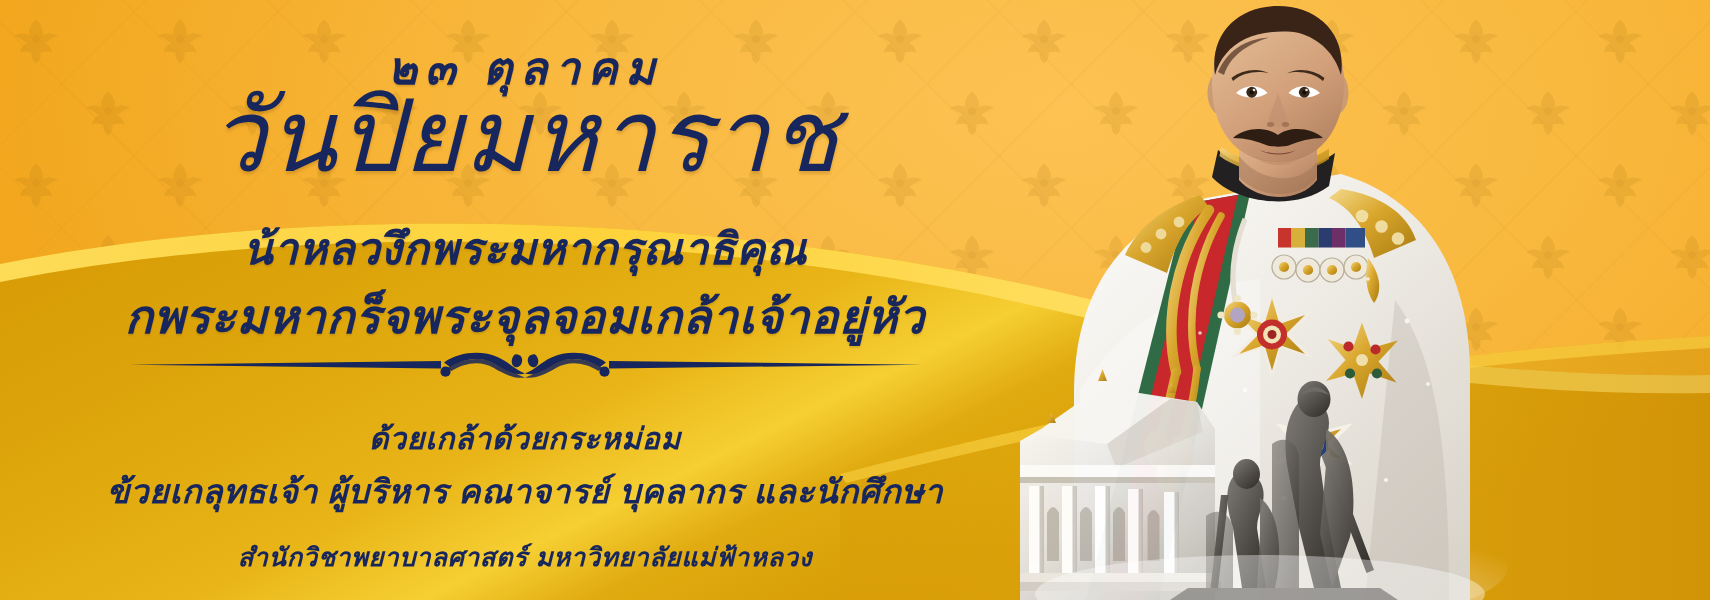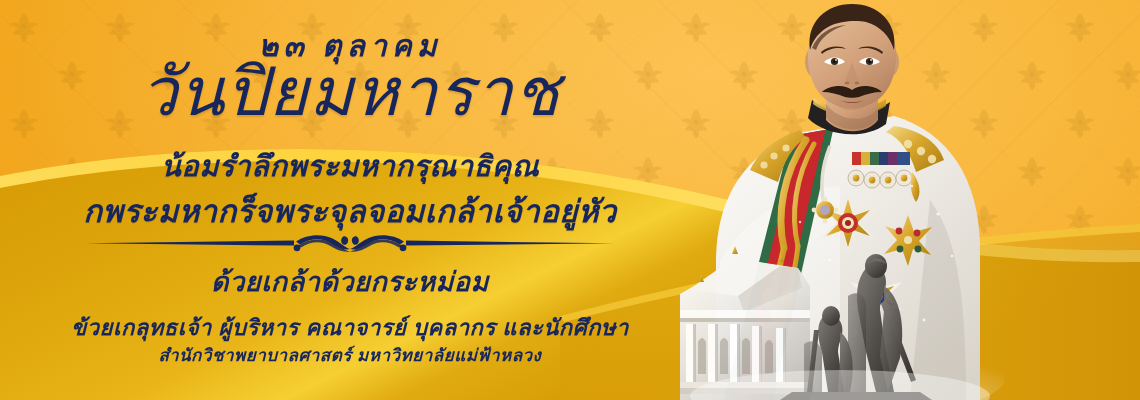--- a/index.html
+++ b/index.html
@@ -128,30 +128,30 @@
     position: absolute;
     left: 50%;
     top: 228px;
     transform: translateX(-50%);
     width: 540px;
     height: 30px;
   }
   .divider svg { display: block; width: 100%; height: 100%; }
 
   .foot-1 {
-    top: 260px;
-    font-size: 27px;
+    top: 276px;
+    font-size: 20px;
     font-family: Liberation Serif, serif;
   }
   .foot-2 {
     top: 310px;
     font-size: 22px;
   }
   .foot-3 {
-    top: 341px;
+    top: 357px;
     font-size: 17px;
   }
 
   
   .portrait {
     position: absolute;
     right: 0;
     top: 0;
     width: 460px;
     height: 400px;
@@ -223,21 +223,21 @@
   </div>
 
   <div class="sheen"></div>
 
   <div class="text-col">
 
     <div class="line date-line">๒๓ ตุลาคม</div>
 
     <div class="line title-line">วันปิยมหาราช</div>
 
-    <div class="line sub-line-1">น้อมรำลึกพระมหากรุณาธิคุณ</div>
+    <div class="line sub-line-1">น้าหลวงึกพระมหากรุณาธิคุณ</div>
 
     <div class="line sub-line-2">กพระมหากร็จพระจุลจอมเกล้าเจ้าอยู่หัว</div>
 
     <div class="divider">
       <svg viewBox="0 0 540 30" preserveAspectRatio="xMidYMid meet">
         <g fill="#17265c">
 
           <path d="M6,15.2 L214,12.6 L214,17.6 Z"></path>
 
           <path d="M534,15.2 L326,12.6 L326,17.6 Z"></path>

